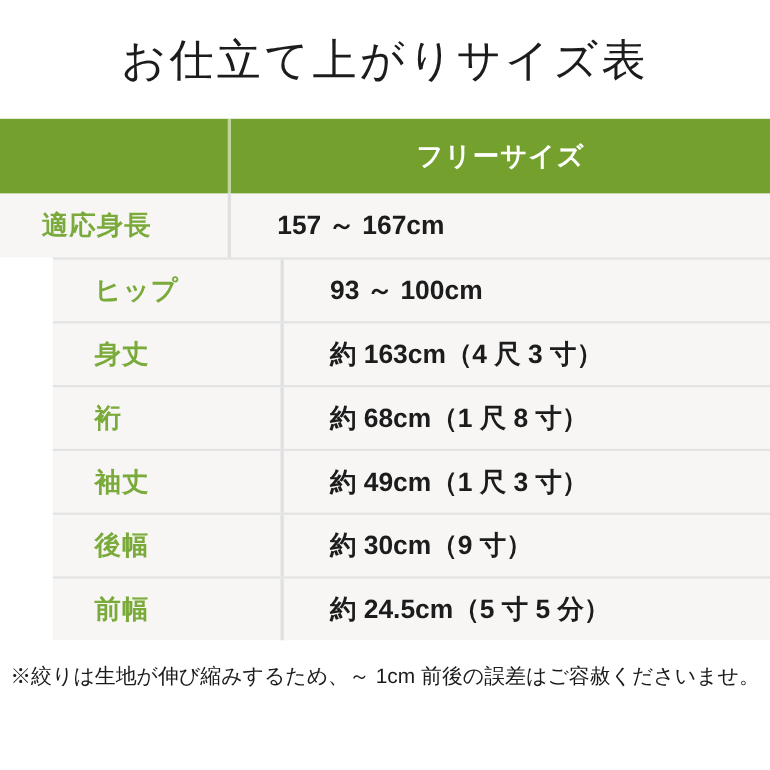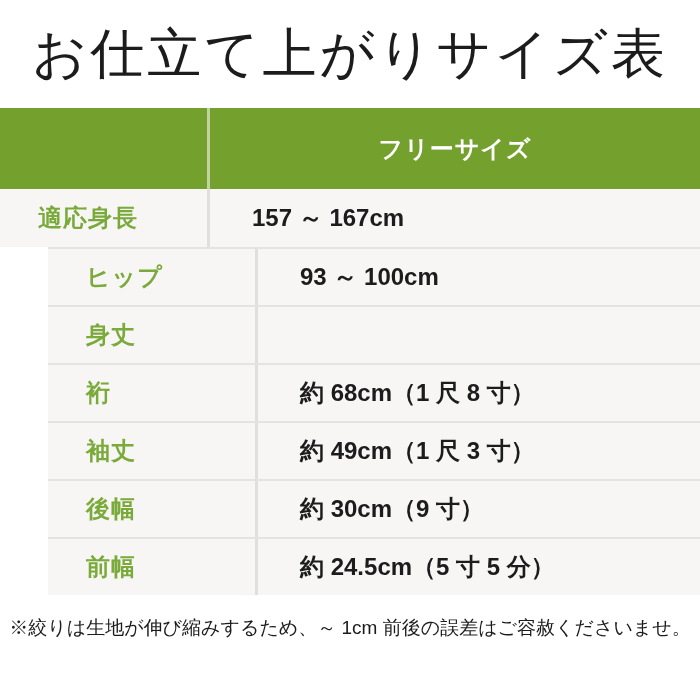--- a/index.html
+++ b/index.html
@@ -18,36 +18,36 @@
   }
   
   .title {
     height: 108px;
     margin: 0;
     display: flex;
     align-items: center;
     justify-content: center;
     font-family: "DejaVu Serif", "Liberation Serif", serif;
     font-weight: 500;
-    font-size: 54px;
+    font-size: 40px;
     letter-spacing: 3px;
     color: var(--title-text, #1c1c1c);
   }
   
   .table {
     width: 700px;
   }
   .row {
     display: flex;
     height: 58px;
     box-sizing: border-box;
     background: var(--row-bg, #f7f6f5);
   }
   .row.header {
-    height: 81px;
+    height: 68px;
     background: var(--header-bg, #74a12e);
   }
   .trow + .trow {
     border-top: 2px solid var(--row-divider, #e3e3e3);
     margin-left: 48px;
   }
   .cell {
     display: flex;
     align-items: center;
     box-sizing: border-box;
@@ -110,20 +110,21 @@
       <div class="cell value">157 ～ 167cm</div>
     </div>
 
     <div class="row trow">
       <div class="cell label">ヒップ</div>
       <div class="cell value">93 ～ 100cm</div>
     </div>
 
     <div class="row trow">
       <div class="cell label">身丈</div>
+      <div class="cell value">約 163cm（4 尺 3 寸）</div>
     </div>
 
     <div class="row trow">
       <div class="cell label">裄</div>
       <div class="cell value">約 68cm（1 尺 8 寸）</div>
     </div>
 
     <div class="row trow">
       <div class="cell label">袖丈</div>
       <div class="cell value">約 49cm（1 尺 3 寸）</div>

